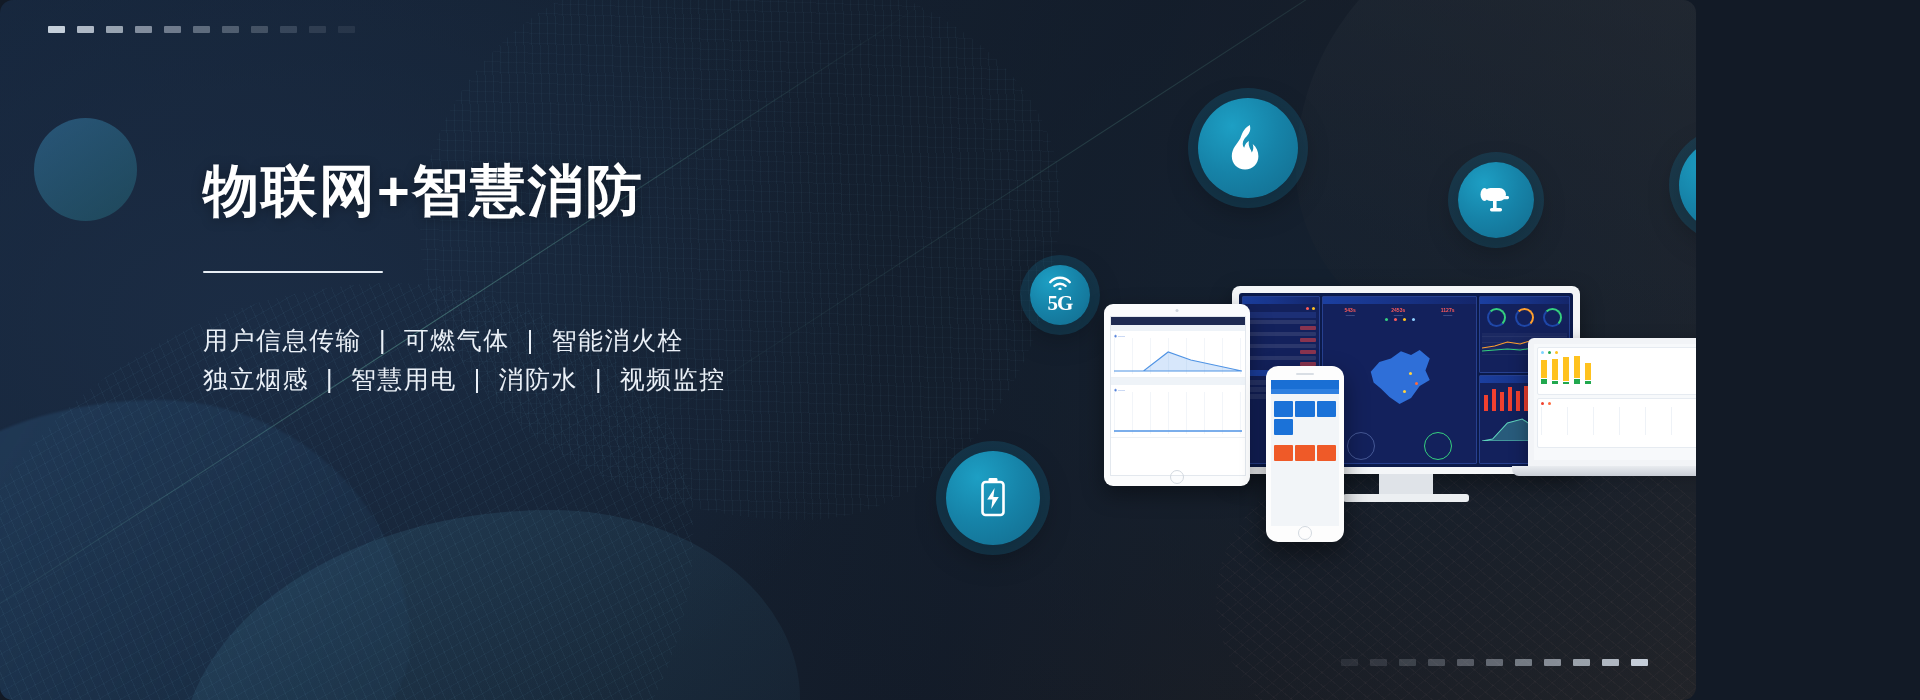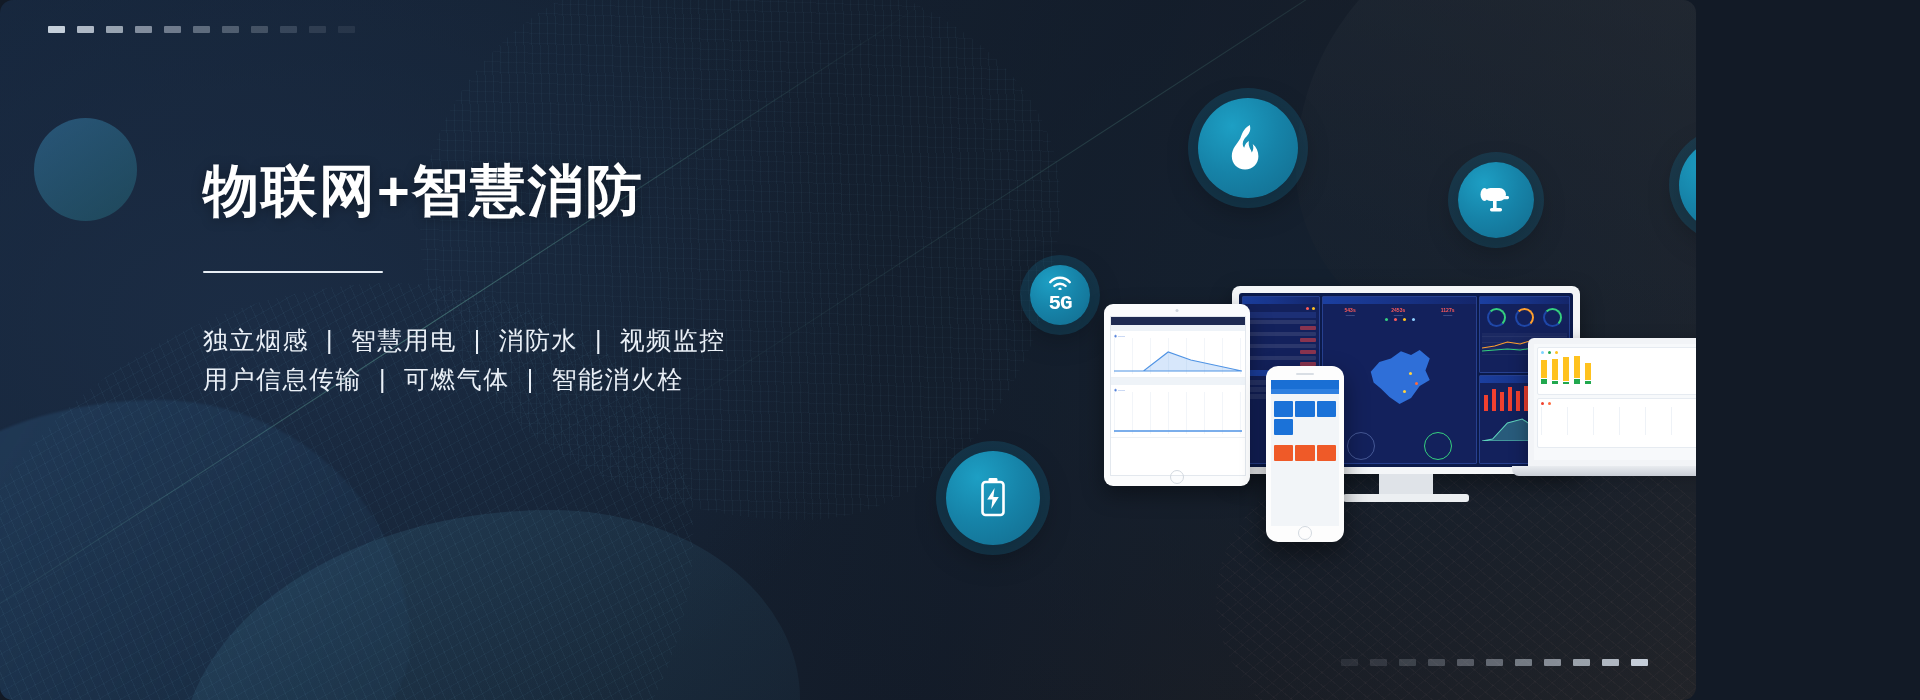--- a/index.html
+++ b/index.html
@@ -102,21 +102,21 @@
     box-shadow:0 0 0 10px rgba(23,104,136,.30), 0 10px 30px rgba(0,0,0,.35);
   }
   .icon-bubble svg{display:block;}
   .bub-fire{left:1198px;top:98px;width:100px;height:100px;}
   .bub-cam{left:1458px;top:162px;width:76px;height:76px;}
   .bub-hyd{left:1679px;top:139px;width:92px;height:92px;}
   .bub-5g{left:1030px;top:265px;width:60px;height:60px;}
   .bub-bat{left:946px;top:451px;width:94px;height:94px;}
   .g5-text{
     color:#fff;font-size:21px;font-weight:700;letter-spacing:-1px;
-    font-family:Liberation Mono, monospace;line-height:1;
+    font-family:Liberation Serif, serif;line-height:1;
     margin-top:3px;
   }
   .g5-wrap{display:flex;flex-direction:column;align-items:center;justify-content:center;}
   
   .devices{position:absolute;left:1120px;top:280px;width:680px;height:300px;}
   
   .monitor{position:absolute;left:112px;top:6px;width:348px;height:210px;}
   .monitor-bezel{
     width:100%;height:188px;background:#f4f6f8;border-radius:8px;
     padding:7px;box-sizing:border-box;box-shadow:0 8px 22px rgba(0,0,0,.4);
@@ -260,22 +260,22 @@
     <span class="dash" style="opacity:.59"></span>
     <span class="dash" style="opacity:.70"></span>
     <span class="dash" style="opacity:.82"></span>
     <span class="dash" style="opacity:.94"></span>
   </div>
 
   <div class="copy">
     <h1 class="headline">物联网+智慧消防</h1>
     <div class="rule"></div>
     <div class="feature-list">
+      <div class="feature-line">用户信息传输  |  可燃气体  |  智能消火栓</div>
       <div class="feature-line">独立烟感  |  智慧用电  |  消防水  |  视频监控</div>
-      <div class="feature-line">用户信息传输  |  可燃气体  |  智能消火栓</div>
     </div>
   </div>
 
   <div class="icon-bubble bub-fire">
     <svg width="46" height="50" viewBox="0 0 46 50" aria-hidden="true">
       <path d="M23 1c2 8-3 11-6 15-2 3-2 7 0 9 1-4 3-6 5-7-1 6 2 8 3 12 2-3 2-6 1-9 4 3 6 8 6 13 0 8-6 14-14 14S4 42 4 34c0-9 6-13 9-19 2-5 3-10 10-14z" fill="#ffffff" transform="translate(3,1) scale(0.95)"></path>
     </svg>
   </div>
 
   <div class="icon-bubble bub-cam">

